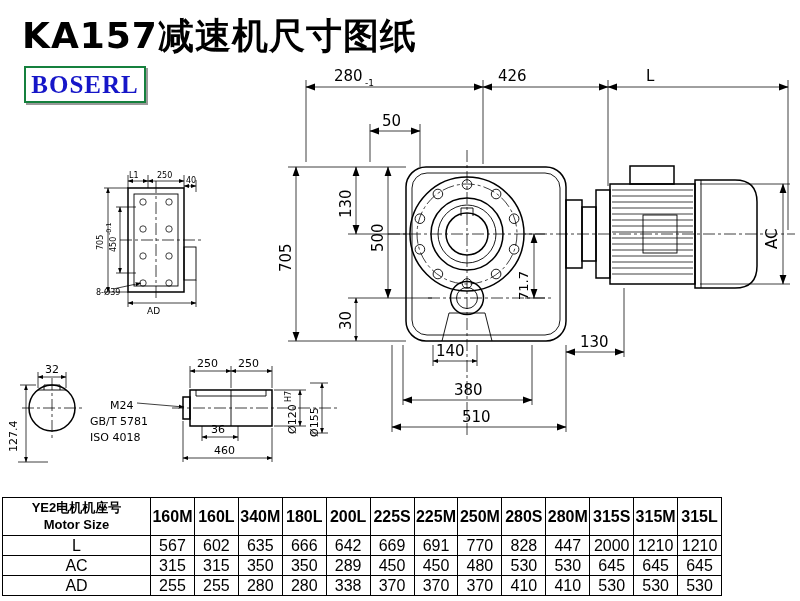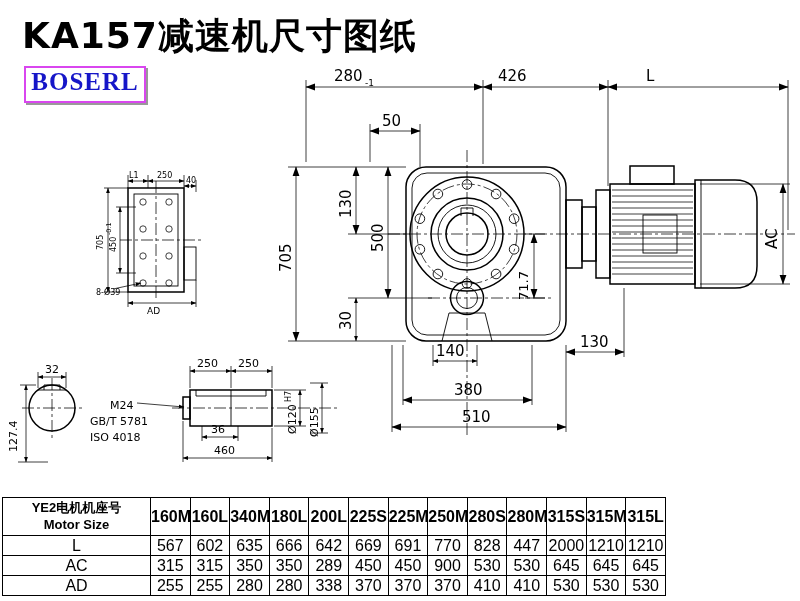--- a/index.html
+++ b/index.html
@@ -1,33 +1,33 @@
 <!DOCTYPE html>
 <html><head>
 <meta charset="utf-8">
 <style>
   * { margin:0; padding:0; box-sizing:border-box; }
   html,body { width:800px; height:601px; background:#fff; overflow:hidden;
               font-family:"Liberation Sans", sans-serif; color:#000; position:relative; }
   .title { position:absolute; left:22px; top:12px; font-size:36px; font-weight:bold;
            letter-spacing:1px; font-family:"DejaVu Sans", sans-serif; white-space:nowrap; }
   .logo-box { position:absolute; left:24px; top:66px; width:122px; height:37px;
-              border:2px solid #d946ef; box-shadow:2px 2px 0 #999; background:#fff;
-              display:flex; align-items:flex-start; justify-content:center; }
+              border:2px solid #15803d; box-shadow:2px 2px 0 #999; background:#fff;
+              display:flex; align-items:center; justify-content:center; }
   .logo-text { font-family:"Liberation Serif", serif; font-weight:bold; font-size:25px;
                color:#1616c8; letter-spacing:1px; }
   svg#drawing { position:absolute; left:0; top:0; }
   .o  { fill:none; stroke:#000; stroke-width:1.5; }
   .o2 { fill:none; stroke:#000; stroke-width:0.9; }
   .t  { fill:none; stroke:#000; stroke-width:0.75; }
   .cl { fill:none; stroke:#000; stroke-width:0.75; stroke-dasharray:12 3 3 3; }
   text { fill:#000; font-family:"DejaVu Sans", sans-serif; }
   .d15 { font-size:15px; } .d13 { font-size:13px; } .d11 { font-size:11px; }
   .d9 { font-size:9px; } .d8 { font-size:8px; } .d6 { font-size:6.5px; }
-  table.dim-table { position:absolute; left:2px; top:497px; width:664px;
+  table.dim-table { position:absolute; left:2px; top:497px; width:720px;
                     border-collapse:collapse; table-layout:fixed; background:#fff; }
   table.dim-table th, table.dim-table td { border:1px solid #000; text-align:center;
                     font-size:16px; padding:0; height:20px; overflow:hidden; white-space:nowrap; }
   table.dim-table tr.head th { height:38px; font-weight:bold; }
   table.dim-table th.motor-head { font-weight:normal; font-size:13px; line-height:1.25; }
 </style>
 </head>
 <body>
 
 <div class="title">KA157减速机尺寸图纸</div>
@@ -265,21 +265,21 @@
     </tr>
     <tr>
       <td>AC</td>
       <td>315</td>
       <td>315</td>
       <td>350</td>
       <td>350</td>
       <td>289</td>
       <td>450</td>
       <td>450</td>
-      <td>900</td>
+      <td>480</td>
       <td>530</td>
       <td>530</td>
       <td>645</td>
       <td>645</td>
       <td>645</td>
     </tr>
     <tr>
       <td>AD</td>
       <td>255</td>
       <td>255</td>

